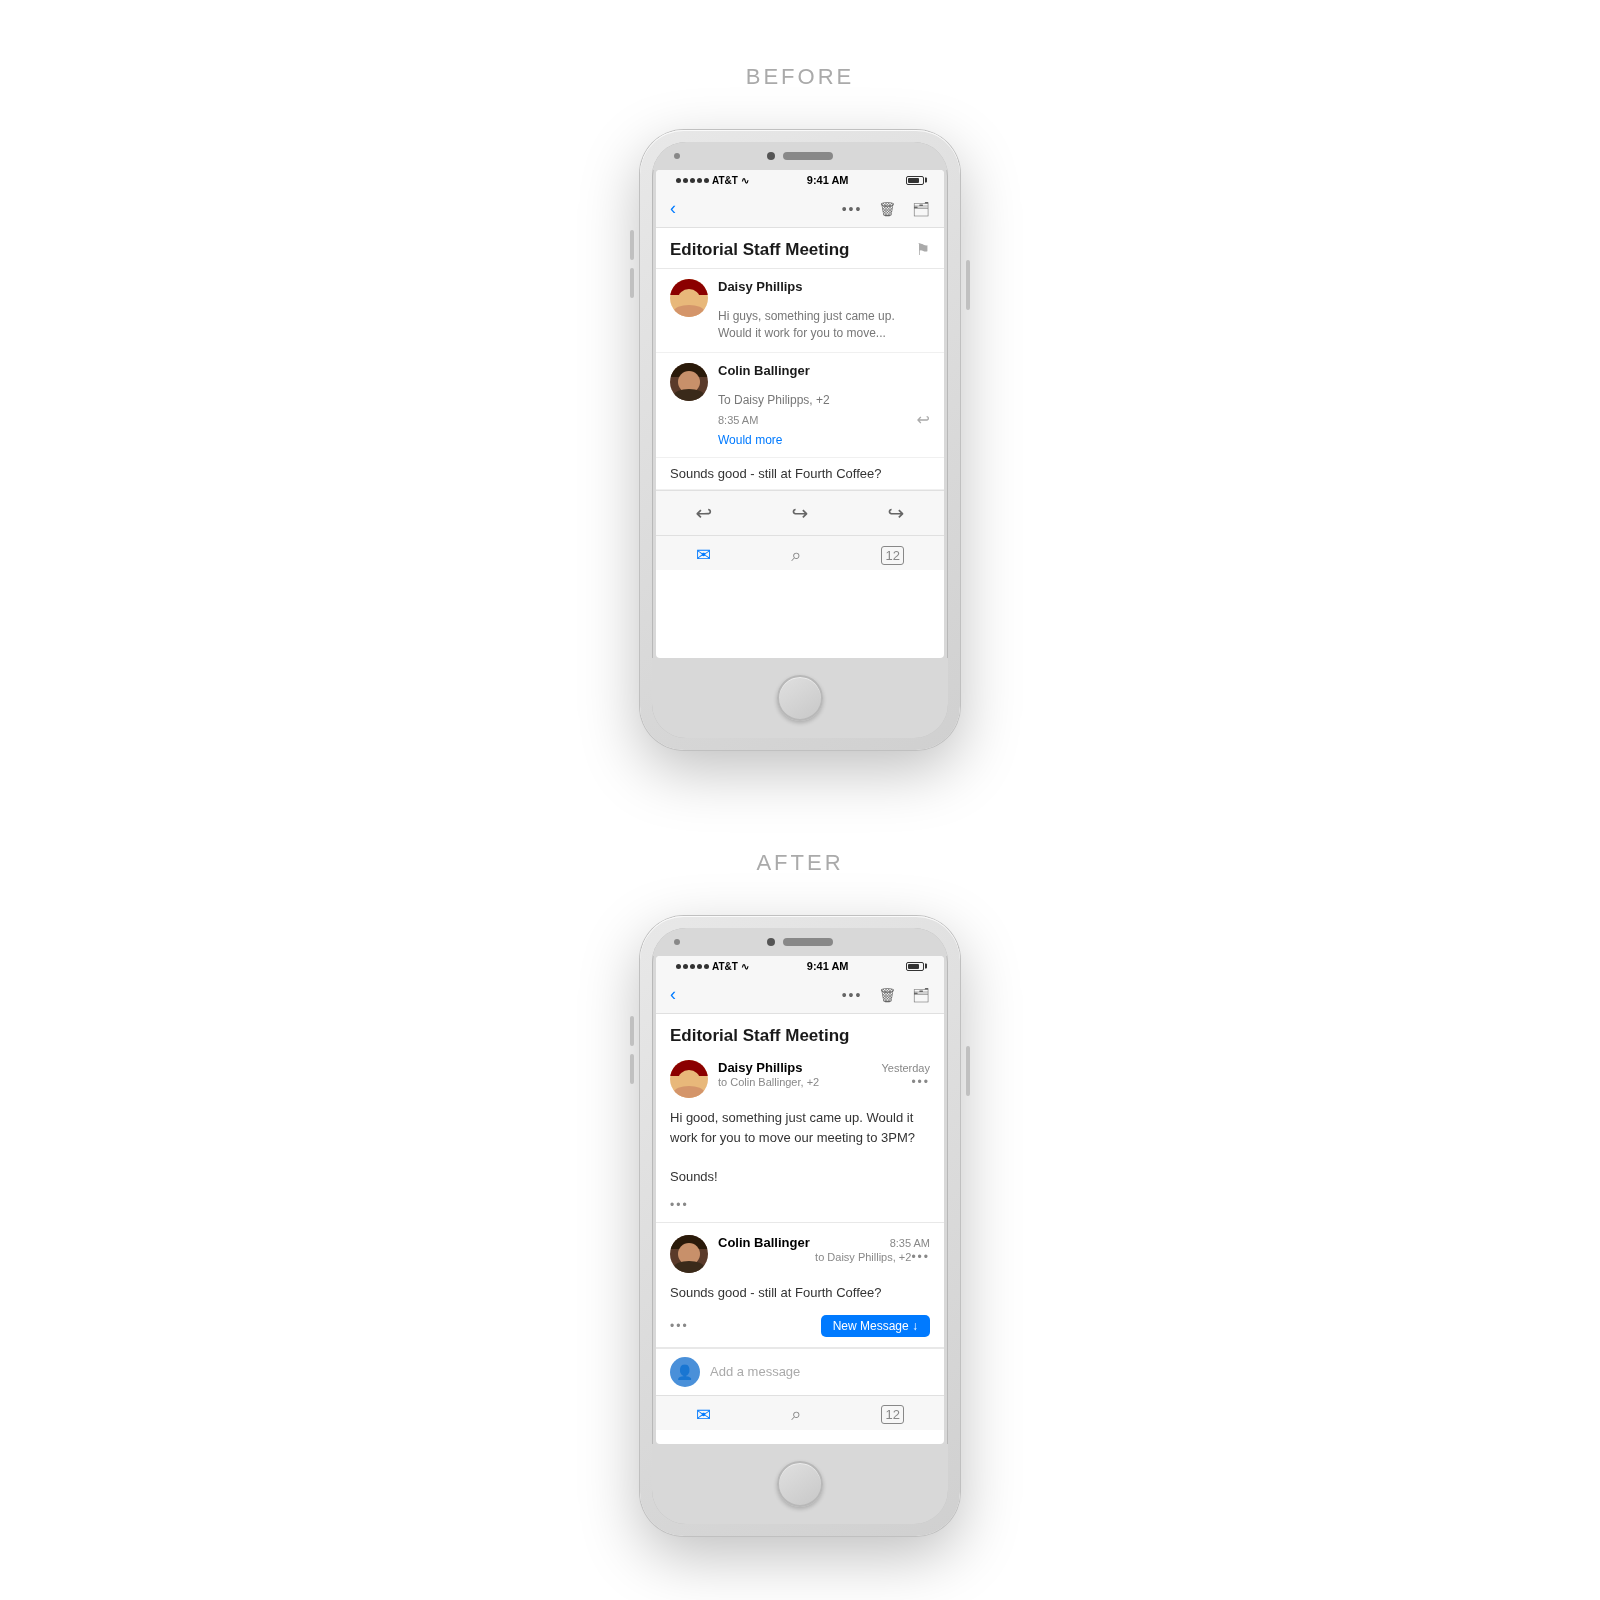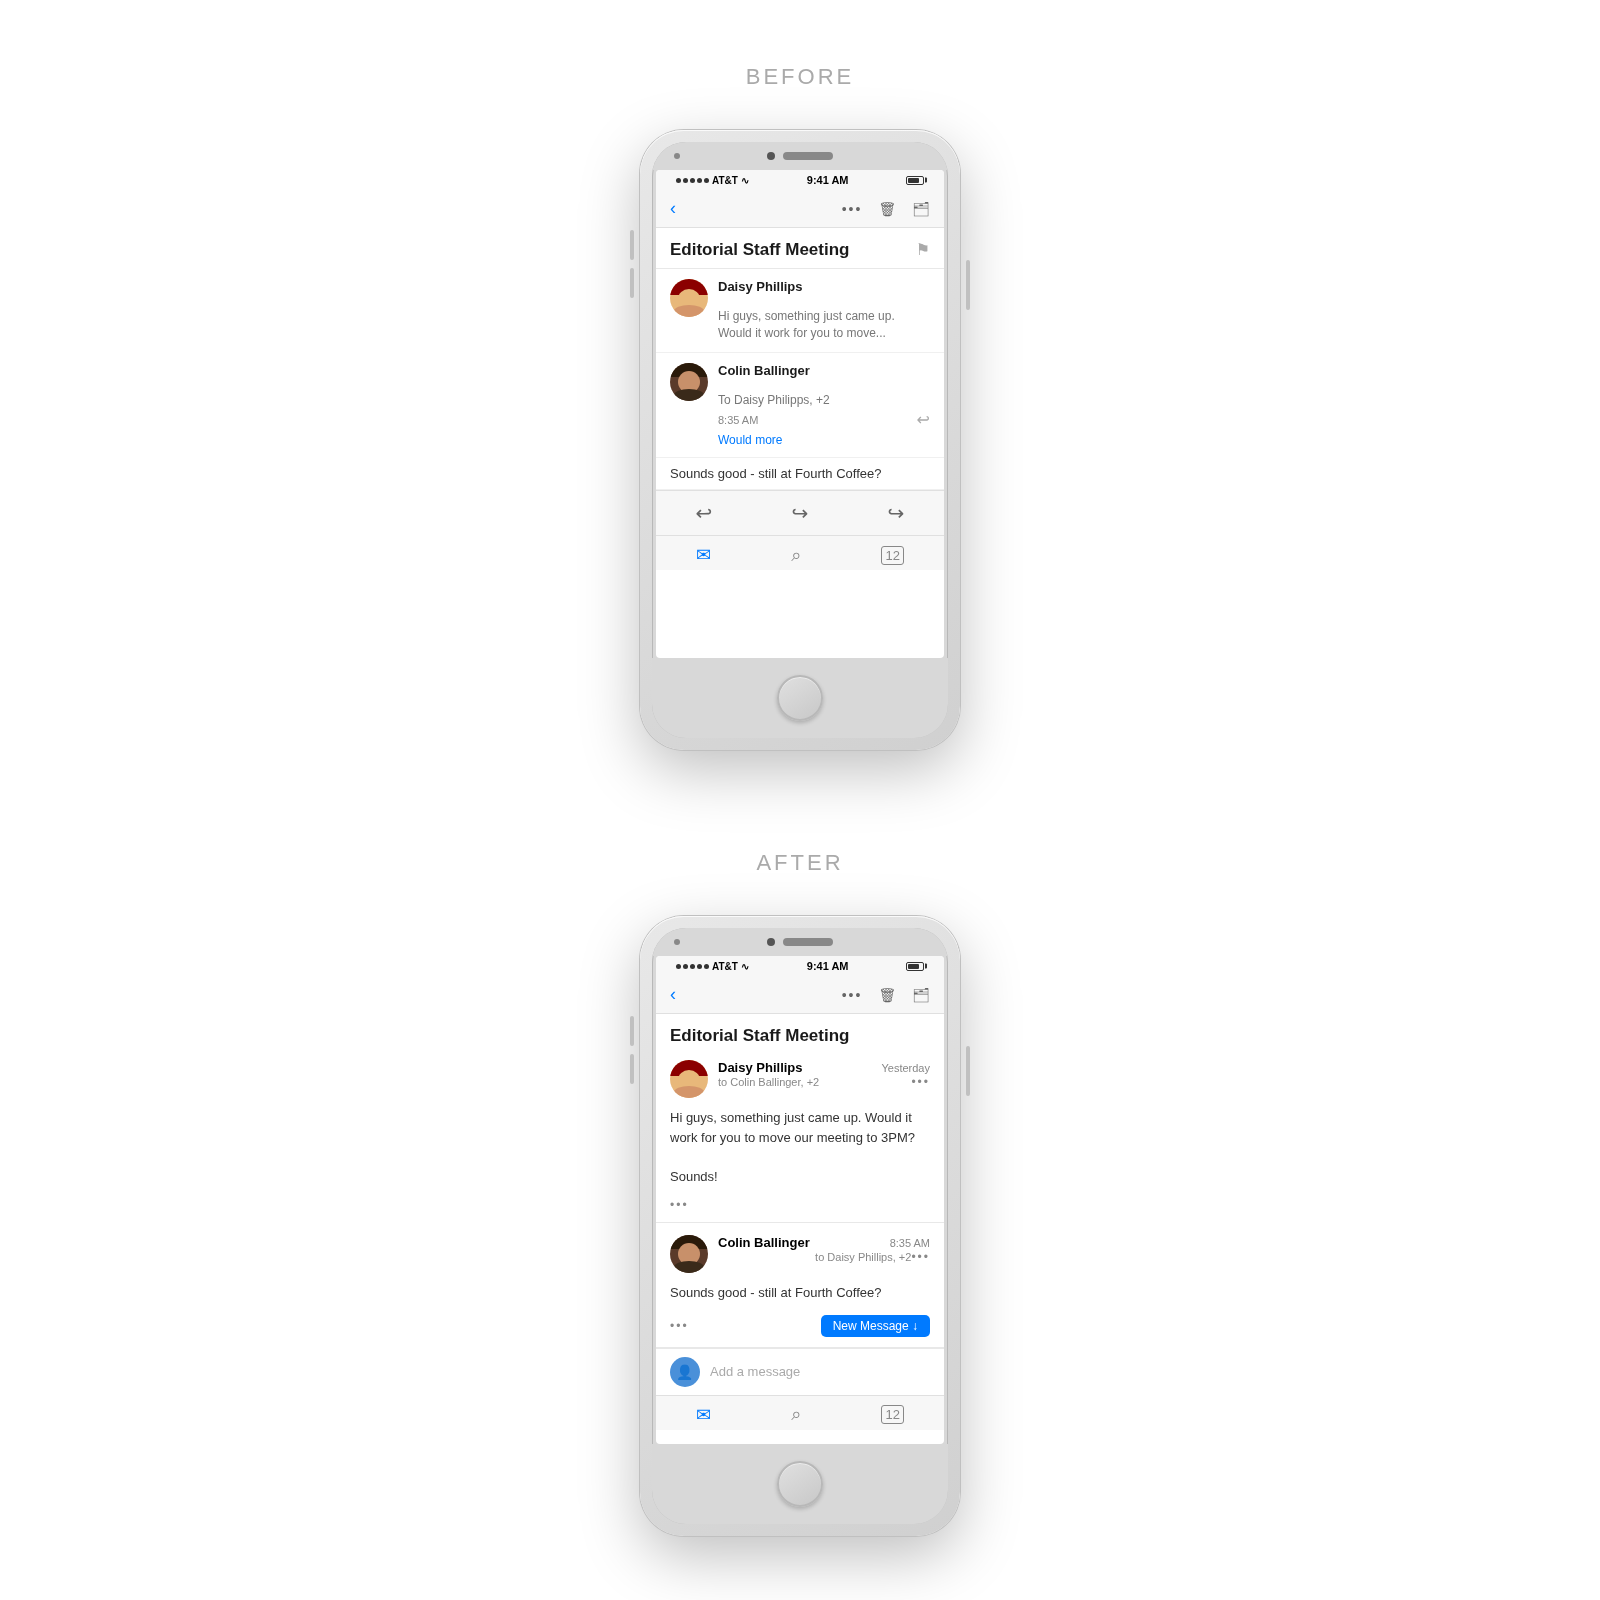--- a/index.html
+++ b/index.html
@@ -630,21 +630,21 @@
                     <span class="expanded-sender">Daisy Phillips</span>
                     <span class="expanded-time">Yesterday</span>
                   </div>
                   <div style="display:flex; justify-content:space-between; align-items:center;">
                     <span class="expanded-to">to Colin Ballinger, +2</span>
                     <span class="expanded-more">•••</span>
                   </div>
                 </div>
               </div>
               <div class="expanded-body">
-                <div>Hi guys, something just came up. Would it</div>
+                <div>Hi good, something just came up. Would it</div>
                 <div>work for you to move our meeting to 3PM?</div>
                 <br>
                 <div>Sounds!</div>
               </div>
               <div class="expanded-actions">
                 <span class="action-dots">•••</span>
               </div>
             </div>
 
             <div class="message-expanded" style="margin-top:2px;">

